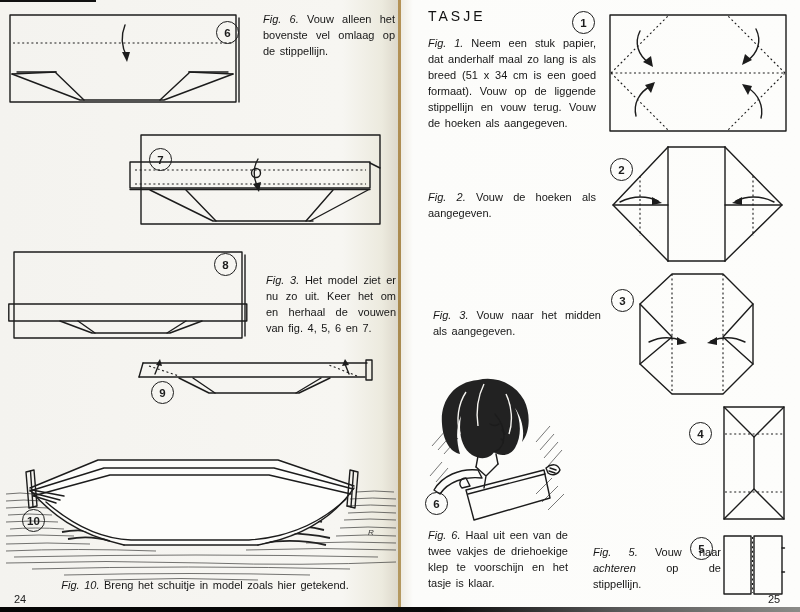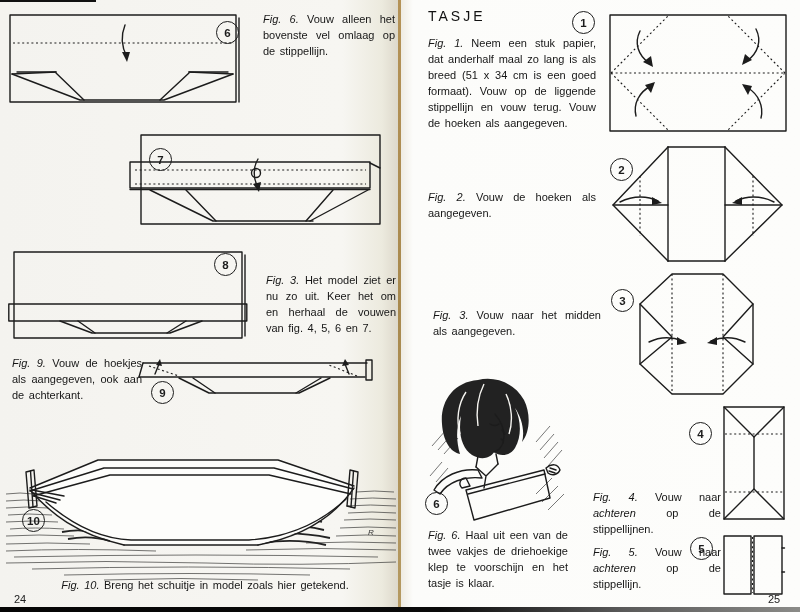--- a/index.html
+++ b/index.html
@@ -87,24 +87,20 @@
       <path class="s" d="M70,73 L87,85 M178,73 L159,85" stroke-width="1"></path>
     </svg>
     <div class="circ" style="left:214px;top:253px">
       <span>8</span>
       </div>
     <div class="cap" style="left:266px;top:273px;width:130px">
       <span class="figlab">Fig. 3.</span>
       <span>Het model ziet er nu zo uit. Keer het om en herhaal de vouwen van fig. 4, 5, 6 en 7.</span>
     </div>
 
-    <div class="cap" style="left:12px;top:356px;width:130px">
-      <span class="figlab">Fig. 9.</span>
-      <span>Vouw de hoekjes als aangegeven, ook aan de achterkant.</span>
-    </div>
     <svg class="d" style="left:133px;top:352px" width="252" height="58" viewBox="0 0 252 58">
       <path class="s" d="M10,11 L234,11" stroke-width="1.7"></path>
       <path class="s" d="M6,25 L232,25" stroke-width="1.4"></path>
       <path class="s" d="M10,11 L6,25" stroke-width="1.2"></path>
       <rect class="s" x="233" y="8" width="6" height="20" stroke-width="1.2"></rect>
       <path class="sd" d="M16,14 L46,24" stroke-dasharray="2 2"></path>
       <path class="s" d="M22,22 L26,12" stroke-width="1"></path>
       <polygon class="fillink" points="23,13 27,7 29,14"></polygon>
       <path class="sd" d="M224,24 L196,13" stroke-dasharray="2 2"></path>
       <path class="s" d="M216,22 L212,12" stroke-width="1"></path>
@@ -282,24 +278,20 @@
     <svg class="d" style="left:319px;top:404px" width="68" height="118" viewBox="0 0 68 118">
       <rect class="s" x="4" y="3" width="60" height="112" stroke-width="1.6"></rect>
       <path class="s" d="M4,3 L34,33 M64,3 L34,33 M4,115 L34,85 M64,115 L34,85" stroke-width="1.2"></path>
       <path class="s" d="M34,33 L34,85" stroke-width="1.2"></path>
       <line class="sd" x1="5" y1="30" x2="63" y2="30" stroke-dasharray="2 2"></line>
       <line class="sd" x1="5" y1="88" x2="63" y2="88" stroke-dasharray="2 2"></line>
     </svg>
     <div class="circ" style="left:288px;top:422px">
       <span>4</span>
       </div>
-    <div class="cap" style="left:192px;top:490px;width:128px">
-      <span class="figlab">Fig. 4.</span>
-      <span>Vouw naar </span><span class="em">achteren</span><span> op de stippellijnen.</span>
-    </div>
 
     <svg class="d" style="left:319px;top:532px" width="68" height="66" viewBox="0 0 68 66">
       <rect class="s" x="4" y="4" width="27" height="58" stroke-width="1.6"></rect>
       <rect class="s" x="34" y="4" width="28" height="58" stroke-width="1.6"></rect>
       <line class="sd" x1="32.5" y1="5" x2="32.5" y2="61" stroke-dasharray="1.5 1.5"></line>
       <path class="s" d="M62,16 L64.5,16 M62,40 L64.5,40" stroke-width="1"></path>
     </svg>
     <div class="circ" style="left:289px;top:537px">
       <span>5</span>
       </div>

